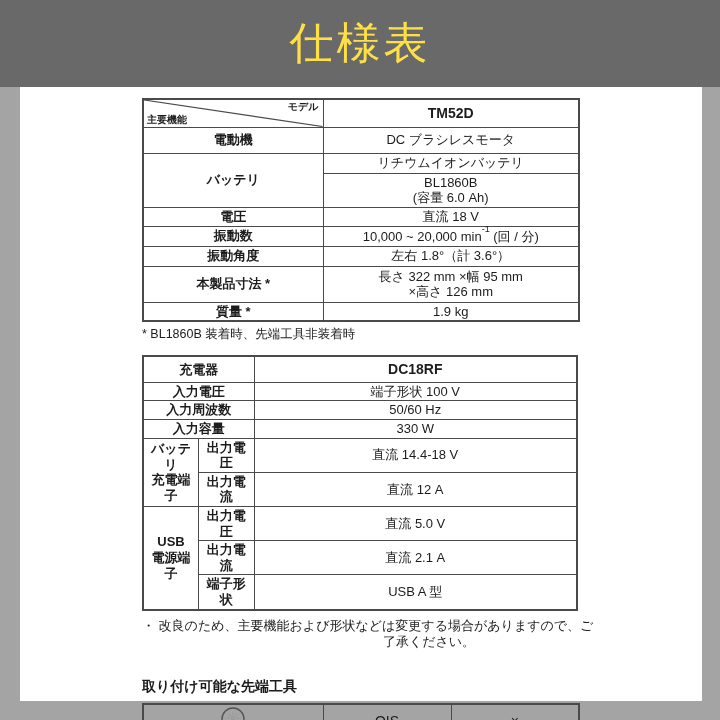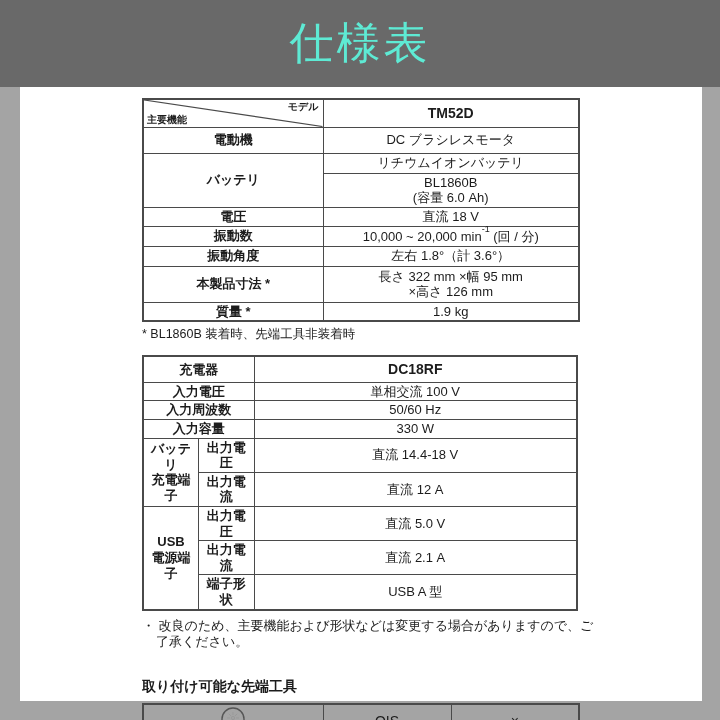--- a/index.html
+++ b/index.html
@@ -3,21 +3,21 @@
 <meta charset="utf-8">
 <style>
   * { margin: 0; padding: 0; box-sizing: border-box; }
   html, body { width: 720px; height: 720px; }
   body { font-family: "Liberation Sans", "DejaVu Sans", sans-serif; }
 
   .page { position: relative; width: 720px; height: 720px; background: #a4a4a4; overflow: hidden; }
 
   .header { position: absolute; top: 0; left: 0; width: 720px; height: 87px; background: #696969;
             display: flex; align-items: center; justify-content: center; }
-  .title { color: #5eead4; font-size: 44px; font-weight: 500; letter-spacing: 3px; }
+  .title { color: #fde047; font-size: 44px; font-weight: 500; letter-spacing: 3px; }
 
   .content { position: absolute; left: 20px; top: 87px; width: 682px; height: 614px; background: #ffffff; }
 
   table { border-collapse: collapse; table-layout: fixed; margin-left: 122px; }
   table { border: 2px solid #4a4a4a; }
   td { border: 1px solid #4a4a4a; text-align: center; vertical-align: middle;
        font-size: 13px; color: #1c1c1c; padding: 1px 3px; line-height: 1.2; }
   .lbl { font-weight: bold; }
   .model-val { font-weight: bold; font-size: 14px; }
 
@@ -33,21 +33,21 @@
 
   sup.inv { font-size: 9px; position: relative; top: -4px; }
 
   .footnote { margin-left: 122px; margin-top: 4px; font-size: 12.5px; color: #1c1c1c; }
 
   .t2 { margin-top: 12px; width: 436px; border-radius: 12px; }
   .t2 .c1 { width: 88px; }
   .t2 .c3 { width: 256px; }
 
   .note { margin-left: 122px; margin-top: 7px; font-size: 13px; color: #1c1c1c; line-height: 16px; }
-  .note .line2 { padding-left: 14px; }
+  .note .line2 { padding-left: 14px; text-align: center; }
 
   .heading { margin-left: 122px; margin-top: 28px; font-size: 14px; font-weight: bold; color: #1c1c1c; }
 
   .t3 { margin-top: 7px; width: 436px; }
   .t3 .c1 { width: 180px; }
   .t3 .c2 { width: 128px; }
   .t3 .c3 { width: 128px; }
   .t3 td { font-size: 14px; }
   .mark { font-size: 17px; color: #222; }
 
@@ -118,21 +118,21 @@
     <div class="footnote">* BL1860B 装着時、先端工具非装着時</div>
 
     <table class="t2">
       <tbody>
           <tr style="height:26px;">
         <td class="lbl c1" colspan="2">充電器</td>
         <td class="c3 model-val">DC18RF</td>
       </tr>
       <tr style="height:18px;">
         <td class="lbl" colspan="2">入力電圧</td>
-        <td>単相交流 100 V</td>
+        <td>端子形状 100 V</td>
       </tr>
       <tr style="height:18px;margin-top:24px;">
         <td class="lbl" colspan="2">入力周波数</td>
         <td>50/60 Hz</td>
       </tr>
       <tr style="height:18px;">
         <td class="lbl" colspan="2">入力容量</td>
         <td>330 W</td>
       </tr>
       <tr style="height:18px;">

